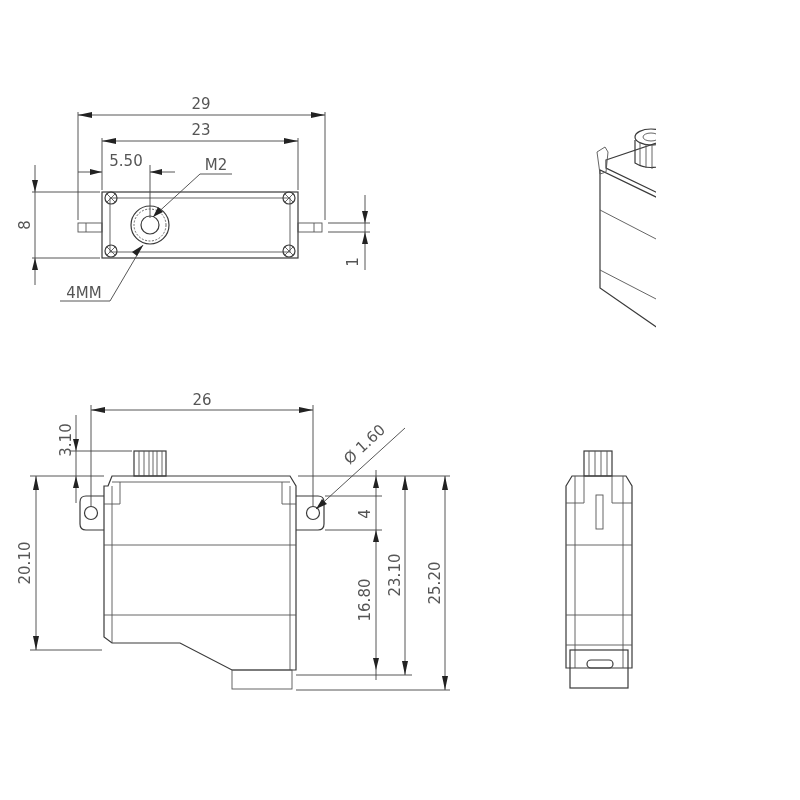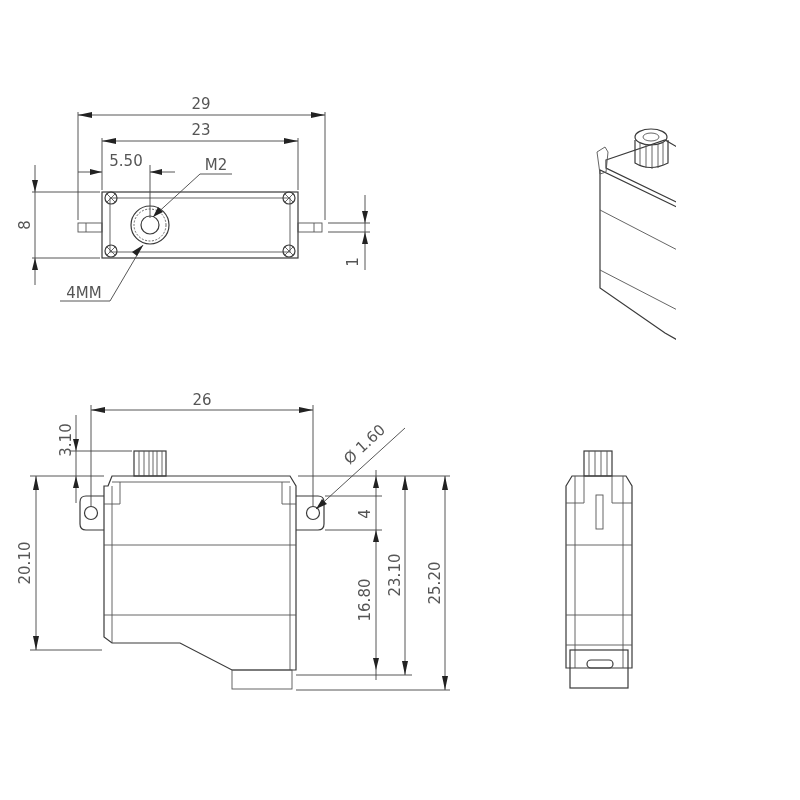--- a/index.html
+++ b/index.html
@@ -1,16 +1,16 @@
 <!DOCTYPE html>
 <html><head>
 <meta charset="utf-8">
 <style>
   html,body{margin:0;padding:0;background:#ffffff;}
-  #canvas{position:relative;width:656px;height:800px;background:#ffffff;overflow:hidden;padding-left:20px;}
+  #canvas{position:relative;width:656px;height:800px;background:#ffffff;overflow:hidden;}
   svg{position:absolute;left:0;top:0;}
   .ln{stroke:#3a3a3a;stroke-width:1.2;fill:none;}
   .thin{stroke:#555;stroke-width:0.9;fill:none;}
   .dim{stroke:#444;stroke-width:0.9;fill:none;}
   .arr{fill:#222;stroke:none;}
   .lbl{font-family:"DejaVu Sans",sans-serif;font-size:15px;fill:#555;}
 </style>
 </head>
 <body>
 

